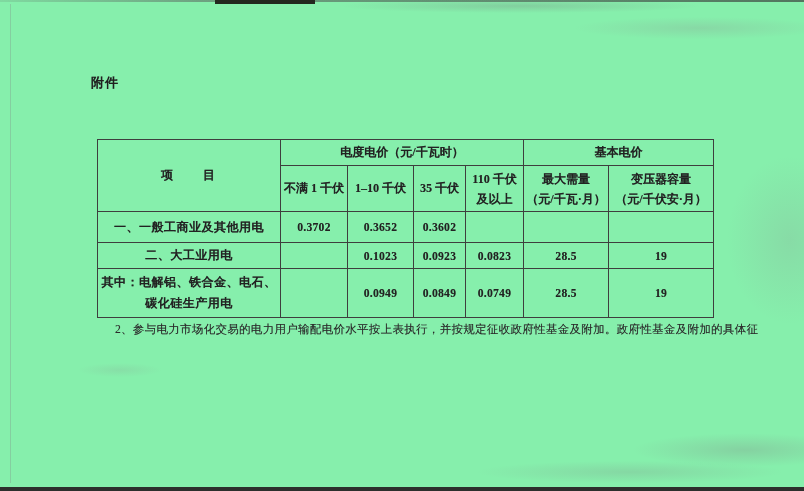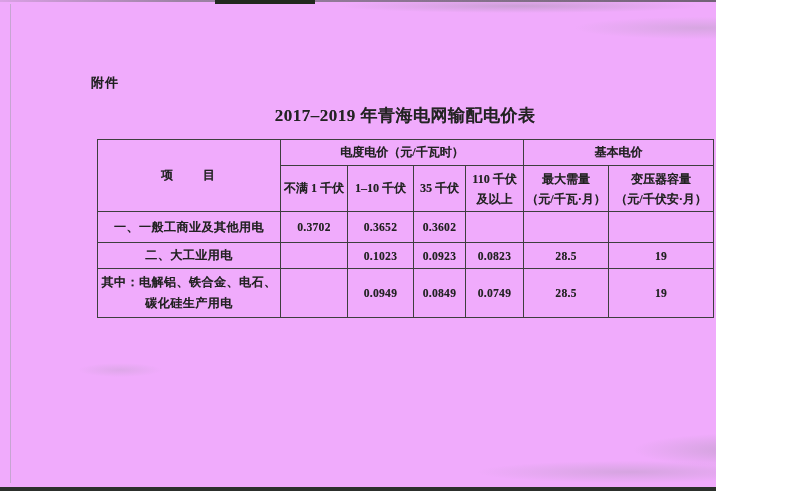--- a/index.html
+++ b/index.html
@@ -4,22 +4,22 @@
 <style>
   html, body { margin: 0; padding: 0; }
   body {
     width: 804px; height: 491px;
     background: #ffffff;
     font-family: "Liberation Serif", "DejaVu Serif", serif;
     overflow: hidden;
   }
   .scan {
     position: relative;
-    width: 716px; height: 491px;
-    background: #f0abfc;
+    width: 804px; height: 491px;
+    background: #86efac;
     color: #1f1f1f;
   }
   
   .edge-top {
     position: absolute; top: 0; left: 0; right: 0; height: 2px;
     background: linear-gradient(to right,
       rgba(90,98,93,0.15), rgba(90,98,93,0.55) 25%, rgba(70,78,73,0.6) 60%, rgba(60,66,62,0.7));
   }
   .edge-top-dark {
     position: absolute; top: 0; left: 215px; width: 100px; height: 4px;
@@ -94,21 +94,20 @@
 <div class="scan doc-text">
 
   <div class="edge-top"></div>
   <div class="edge-top-dark"></div>
   <div class="edge-bottom"></div>
   <div class="edge-left"></div>
   <div class="noise"></div>
 
   <div class="attachment">附件</div>
 
-  <div class="title">2017–2019 年青海电网输配电价表</div>
 
   <table class="price">
     <colgroup>
       <col style="width:183px">
       <col style="width:67px">
       <col style="width:66px">
       <col style="width:52px">
       <col style="width:58px">
       <col style="width:85px">
       <col style="width:105px">
@@ -163,15 +162,16 @@
         <td class="c-num">0.0949</td>
         <td class="c-num">0.0849</td>
         <td class="c-num">0.0749</td>
         <td class="c-num">28.5</td>
         <td class="c-num">19</td>
       </tr>
     </tbody>
   </table>
 
   <div class="notes">
+    <div class="note-line ind-num">2、参与电力市场化交易的电力用户输配电价水平按上表执行，并按规定征收政府性基金及附加。政府性基金及附加的具体征</div>
   </div>
 
 </div>
 
 </body></html>

